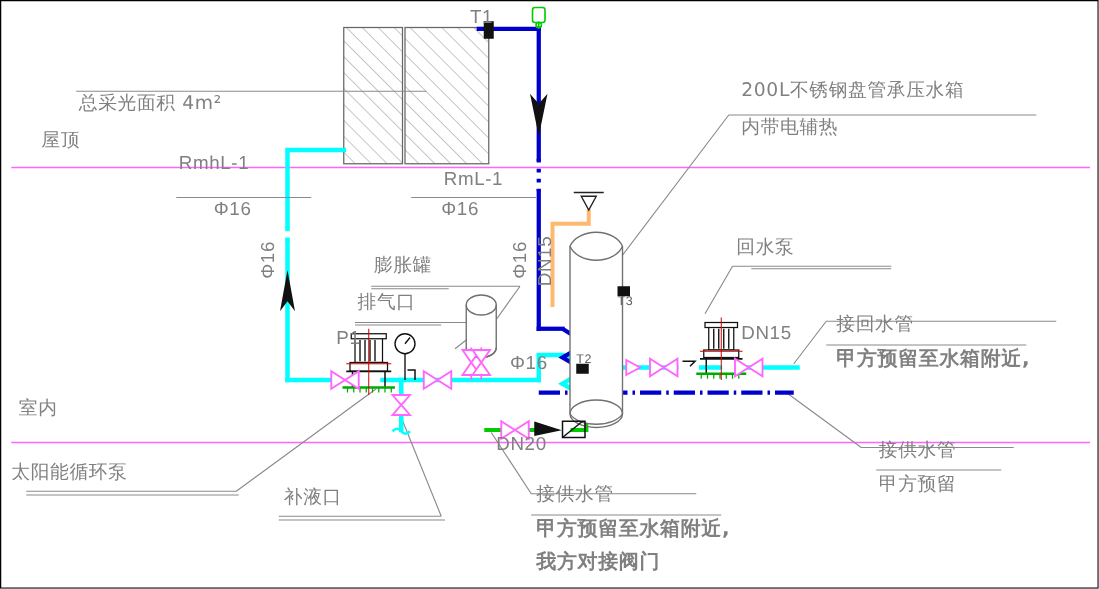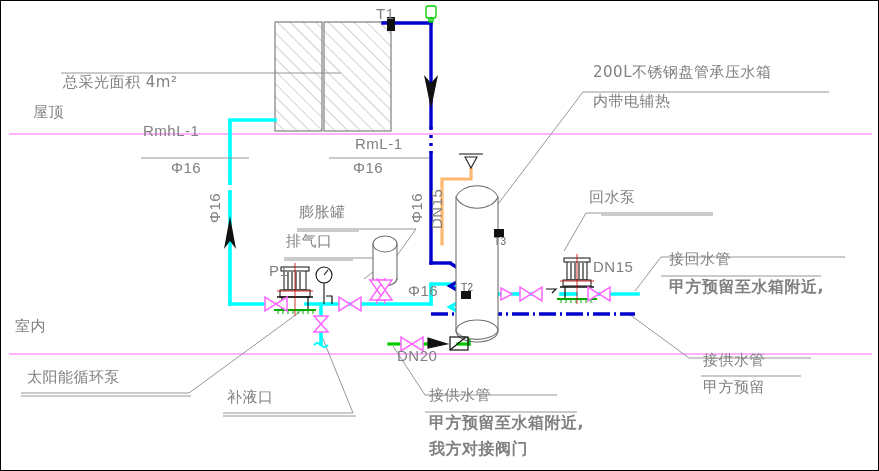--- a/index.html
+++ b/index.html
@@ -302,21 +302,21 @@
   <div class="lbl cjk big" style="left:62px;top:74px;">总采光面积 4m²</div>
 
   <div class="lbl cjk big" style="left:592px;top:64px;">200L不锈钢盘管承压水箱</div>
   <div class="lbl cjk big" style="left:592px;top:93px;">内带电辅热</div>
 
   <div class="lbl cjk big" style="left:298px;top:204px;">膨胀罐</div>
   <div class="lbl cjk big" style="left:285px;top:233px;">排气口</div>
 
   <div class="lbl cjk big" style="left:588px;top:189px;">回水泵</div>
 
-  <div class="lbl cjk big" style="left:26px;top:369px;">太阳能循环泵</div>
+  <div class="lbl cjk big" style="left:8px;top:369px;">太阳能循环泵</div>
 
   <div class="lbl cjk big" style="left:226px;top:389px;">补液口</div>
 
   <div class="lbl cjk big" style="left:668px;top:251px;">接回水管</div>
   <div class="lbl cjk mid" style="left:668px;top:278px;">甲方预留至水箱附近,</div>
 
   <div class="lbl cjk big" style="left:428px;top:387px;">接供水管</div>
   <div class="lbl cjk mid" style="left:428px;top:414px;">甲方预留至水箱附近,</div>
   <div class="lbl cjk mid" style="left:428px;top:440px;">我方对接阀门</div>
 

